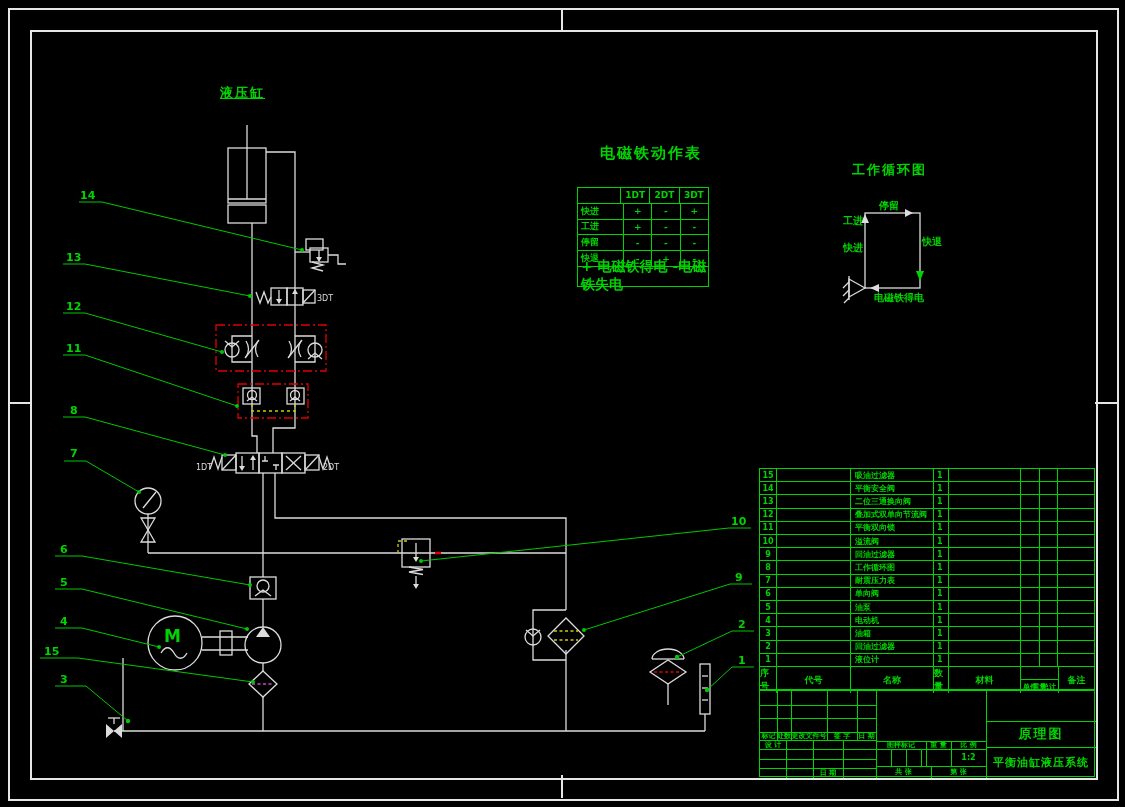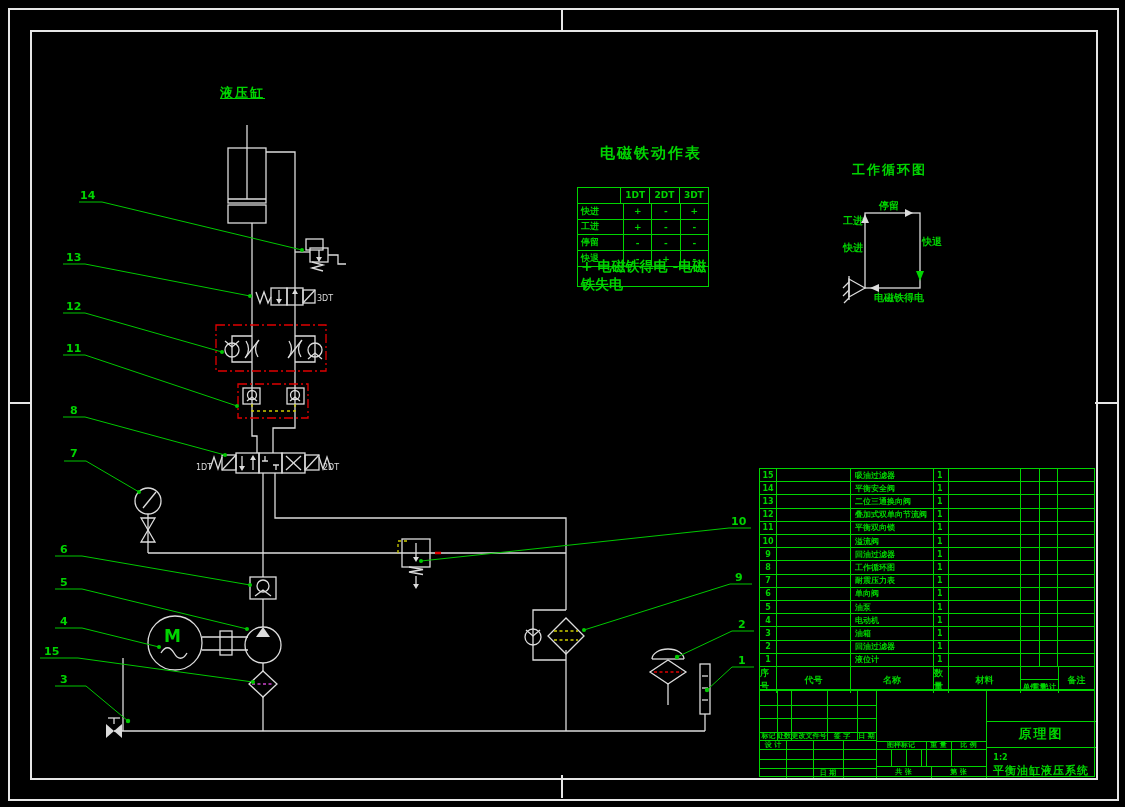--- a/index.html
+++ b/index.html
@@ -45,21 +45,21 @@
   .pw-top>span{flex:1;display:flex;align-items:center;justify-content:center;font-size:7px;margin-top:20px;}
   .pw-top>span:first-child{border-right:1px solid #00d400;}
   .pw-bot{flex:1;display:flex;align-items:center;justify-content:center;font-size:7px;width:100%;}
   
   .tb{position:absolute;left:759px;top:690px;width:336px;height:87px;border:1px solid #00d400;box-sizing:border-box;}
   .tb .hl{position:absolute;height:1px;background:#00d400;}
   .tb .vl{position:absolute;width:1px;background:#00d400;}
   .tb .tx{position:absolute;font-size:7px;font-weight:bold;color:#00d400;display:flex;
           align-items:center;justify-content:center;white-space:nowrap;}
   .tb .big{font-size:13px;font-weight:bold;letter-spacing:2px;}
-  .tb .med{font-size:11px;font-weight:bold;letter-spacing:1px;margin-top:8px;}
+  .tb .med{font-size:11px;font-weight:bold;letter-spacing:1px;}
 </style>
 </head>
 <body>
 
 <div class="stage">
 
   <div class="frame-outer"></div>
   <div class="frame-inner"></div>
   <div class="cmark" style="left:8px;top:402px;width:22px;height:2px;"></div>
   <div class="cmark" style="left:1095px;top:402px;width:22px;height:2px;"></div>
@@ -553,20 +553,20 @@
     <div class="tx" style="left:0;top:41px;width:17px;height:8px;">标记</div>
     <div class="tx" style="left:17px;top:41px;width:14px;height:8px;font-family:Liberation Mono, monospace;">处数</div>
     <div class="tx" style="left:31px;top:41px;width:36px;height:8px;">更改文件号</div>
     <div class="tx" style="left:67px;top:41px;width:30px;height:8px;">签 字</div>
     <div class="tx" style="left:97px;top:41px;width:19px;height:8px;">日 期</div>
     <div class="tx" style="left:0;top:49px;width:26px;height:9px;">设 计</div>
     <div class="tx" style="left:53px;top:77px;width:30px;height:10px;">日 期</div>
     <div class="tx" style="left:116px;top:50px;width:50px;height:8px;text-align:right;">图样标记</div>
     <div class="tx" style="left:166px;top:50px;width:25px;height:8px;">重 量</div>
     <div class="tx" style="left:191px;top:50px;width:35px;height:8px;">比 例</div>
-    <div class="tx" style="left:191px;top:58px;width:35px;height:17px;font-size:8px;padding-left:32px;">1:2</div>
+    <div class="tx" style="left:191px;top:58px;width:35px;height:17px;font-size:8px;">1:2</div>
     <div class="tx" style="left:116px;top:75px;width:55px;height:12px;">共  张</div>
     <div class="tx" style="left:171px;top:75px;width:55px;height:12px;">第  张</div>
     <div class="tx big" style="left:226px;top:30px;width:110px;height:26px;">原理图</div>
     <div class="tx med" style="left:226px;top:56px;width:110px;height:31px;">平衡油缸液压系统</div>
   </div>
 
 </div>
 
 </body></html>

